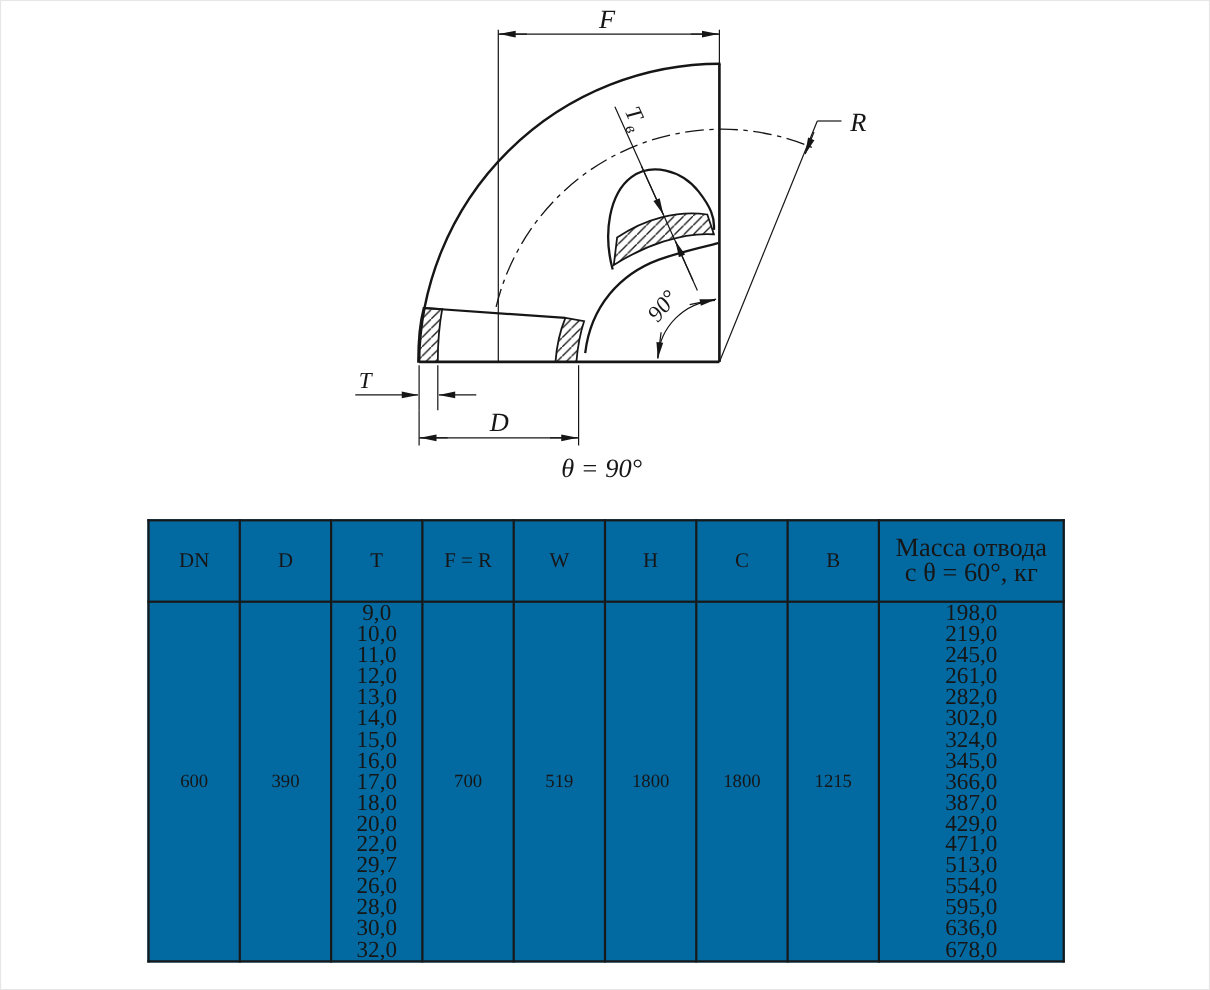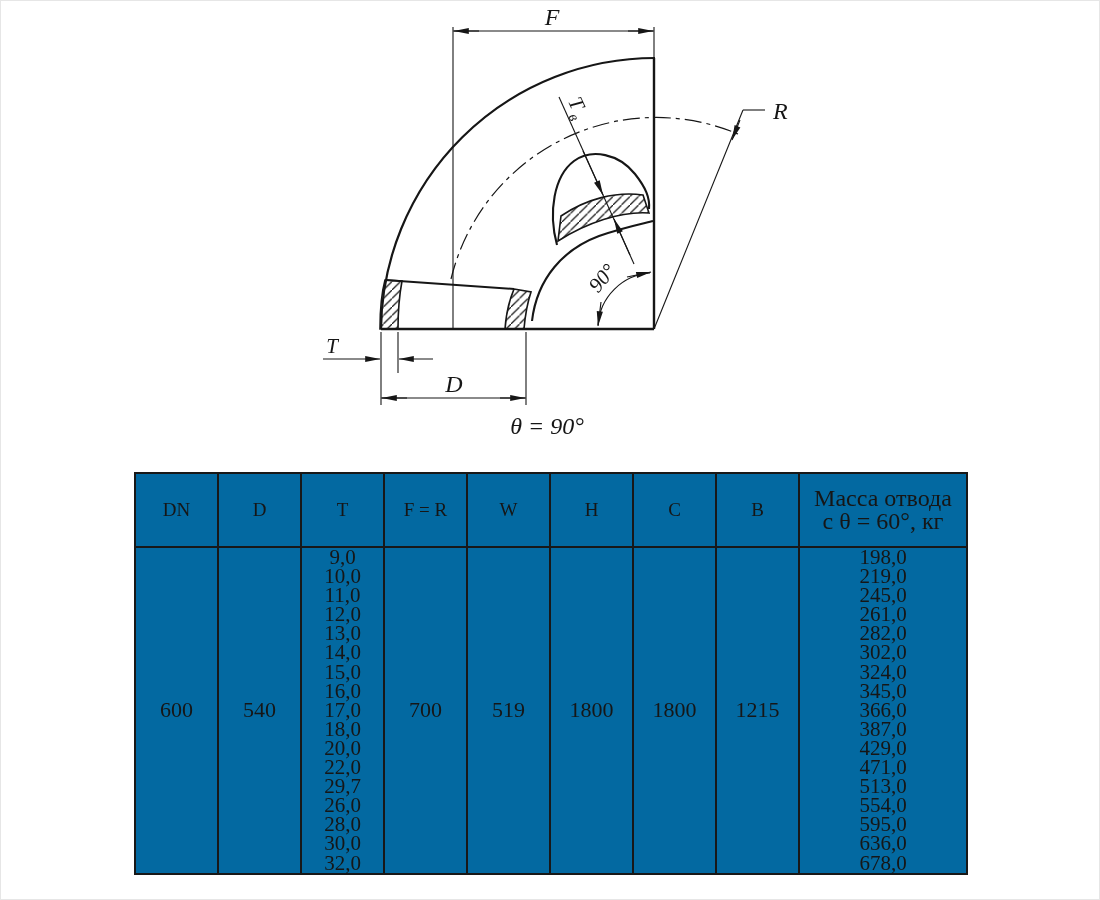--- a/index.html
+++ b/index.html
@@ -31,21 +31,21 @@
     padding:0;
     font-weight:normal;
   }
   table.dims th{
     height:72px;
     font-size:19px;
     vertical-align:middle;
   }
   th.mass-h div{line-height:23px;font-size:24px;}
   td.single{
-    font-size:22px;
+    font-size:17px;
     vertical-align:middle;
     margin-left:46px;
   }
   td.multi{
     font-size:21px;
     vertical-align:top;
     padding:3px 0 3px 0;
   }
   td.multi div{line-height:19.1px;}
 </style>
@@ -146,21 +146,21 @@
         <th>B</th>
         <th class="mass-h">
           <div>Масса отвода</div>
           <div>с θ = 60°, кг</div>
         </th>
       </tr>
     </thead>
     <tbody>
       <tr>
         <td class="single">600</td>
-        <td class="single">540</td>
+        <td class="single">390</td>
         <td class="multi">
             <div>9,0</div>
             <div>10,0</div>
             <div>11,0</div>
             <div>12,0</div>
             <div>13,0</div>
             <div>14,0</div>
             <div>15,0</div>
             <div>16,0</div>
             <div>17,0</div>

